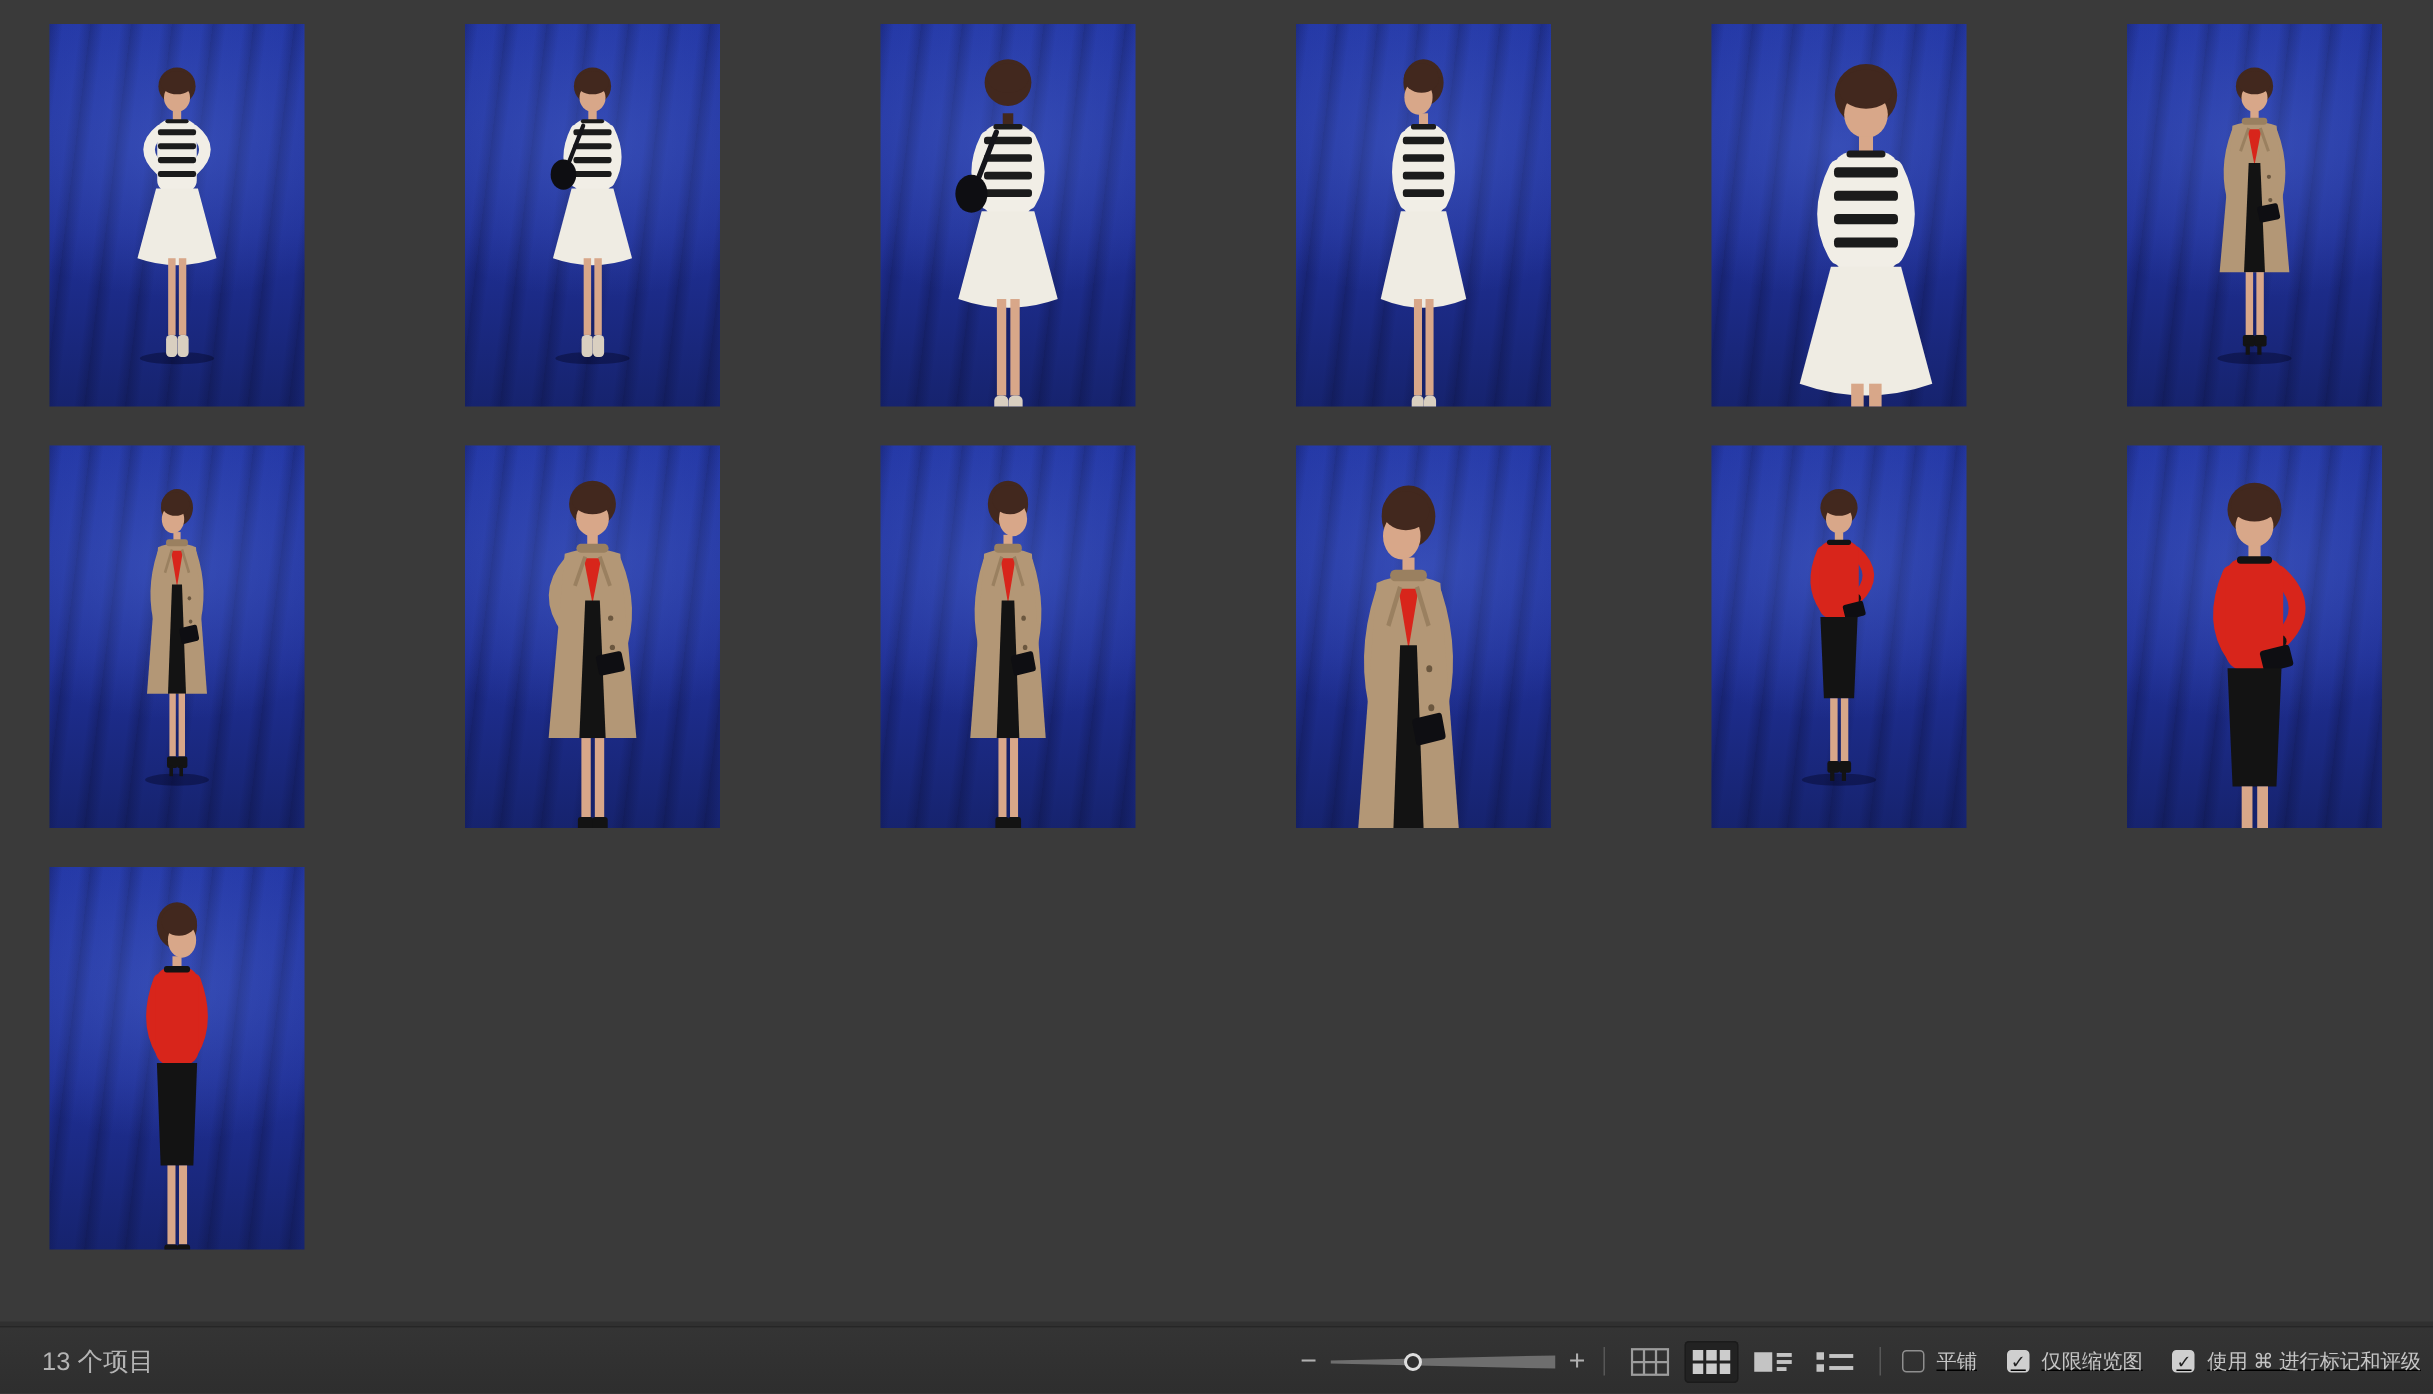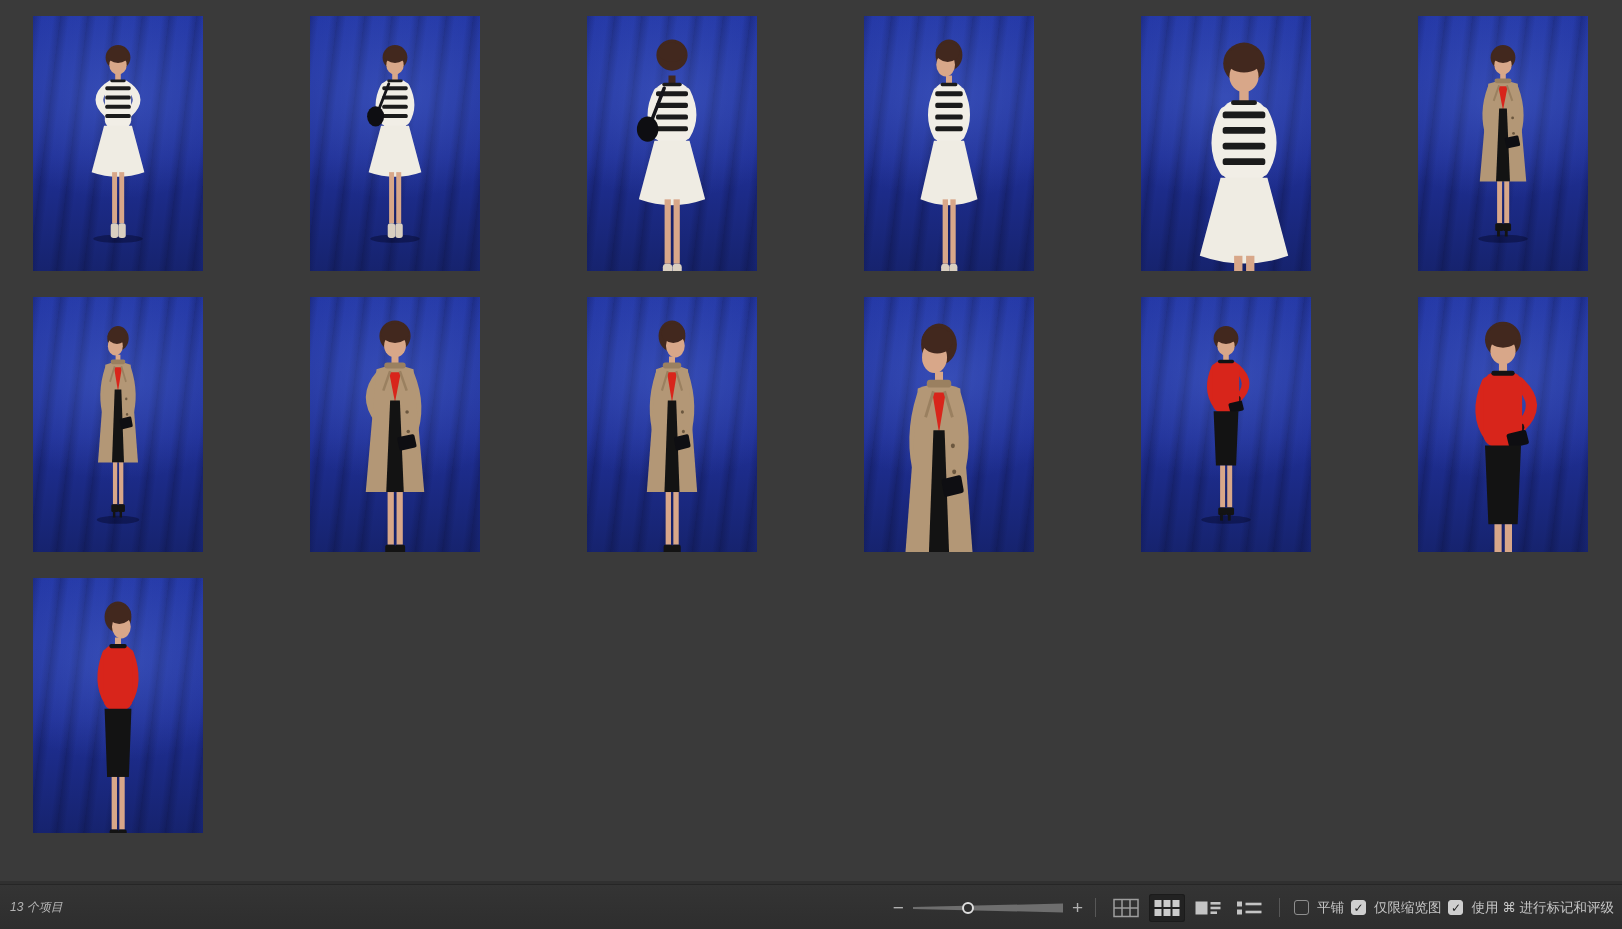--- a/index.html
+++ b/index.html
@@ -33,22 +33,22 @@
   .statusbar{
     position:absolute;left:0;bottom:0;width:1622px;height:45px;
     background:linear-gradient(180deg,#343434,#2e2e2e);
     border-top:1px solid #262626;
     box-sizing:border-box;
   }
   .statusbar::before{ 
     content:"";position:absolute;left:0;top:-4px;width:100%;height:3px;background:#303030;
   }
   .item-count{
-    position:absolute;left:10px;top:0;height:45px;display:flex;align-items:center;
-    color:#b4b4b4;font-size:12px;font-style:italic;
+    position:absolute;left:28px;top:0;height:45px;display:flex;align-items:center;
+    color:#b4b4b4;font-size:17px;
   }
   .right-cluster{
     position:absolute;right:8px;top:0;height:45px;
     display:flex;align-items:center;gap:12px;
   }
   .slider-group{display:flex;align-items:center;gap:9px;}
   .zoom-glyph{color:#b0b0b0;font-size:19px;line-height:1;cursor:pointer;user-select:none;}
   .slider{position:relative;width:150px;height:18px;cursor:pointer;}
   .slider svg{display:block;}
   .slider-knob{
@@ -56,21 +56,21 @@
     border:2.5px solid #dedede;background:#2f2f2f;
     transform:translate(-50%,-50%);box-sizing:border-box;cursor:grab;
   }
   .vdiv{width:1px;height:19px;background:#575757;}
   .view-group{display:flex;align-items:center;gap:5px;}
   .view-btn{
     display:flex;align-items:center;justify-content:center;
     padding:4px 5px;border-radius:3px;cursor:pointer;
   }
   .view-btn[data-selected="true"]{background:#222222;box-shadow:inset 0 0 0 1px #1b1b1b;}
-  .toggle-group{display:flex;gap:7px;margin-left:2px;}
+  .toggle-group{display:flex;gap:20px;margin-left:2px;text-decoration:underline;}
   .toggle{display:flex;align-items:center;gap:8px;cursor:pointer;}
   .checkbox{
     width:15px;height:15px;border-radius:3px;box-sizing:border-box;
     border:1.5px solid #8f8f8f;background:transparent;
     display:flex;align-items:center;justify-content:center;
   }
   .checkbox[data-checked="true"]{background:#cfcfcf;border-color:#cfcfcf;}
   .checkbox .check{display:none;color:#222;font-size:12px;font-weight:bold;line-height:1;}
   .checkbox[data-checked="true"] .check{display:block;}
   .toggle-label{color:#c6c6c6;font-size:13.5px;white-space:nowrap;}

